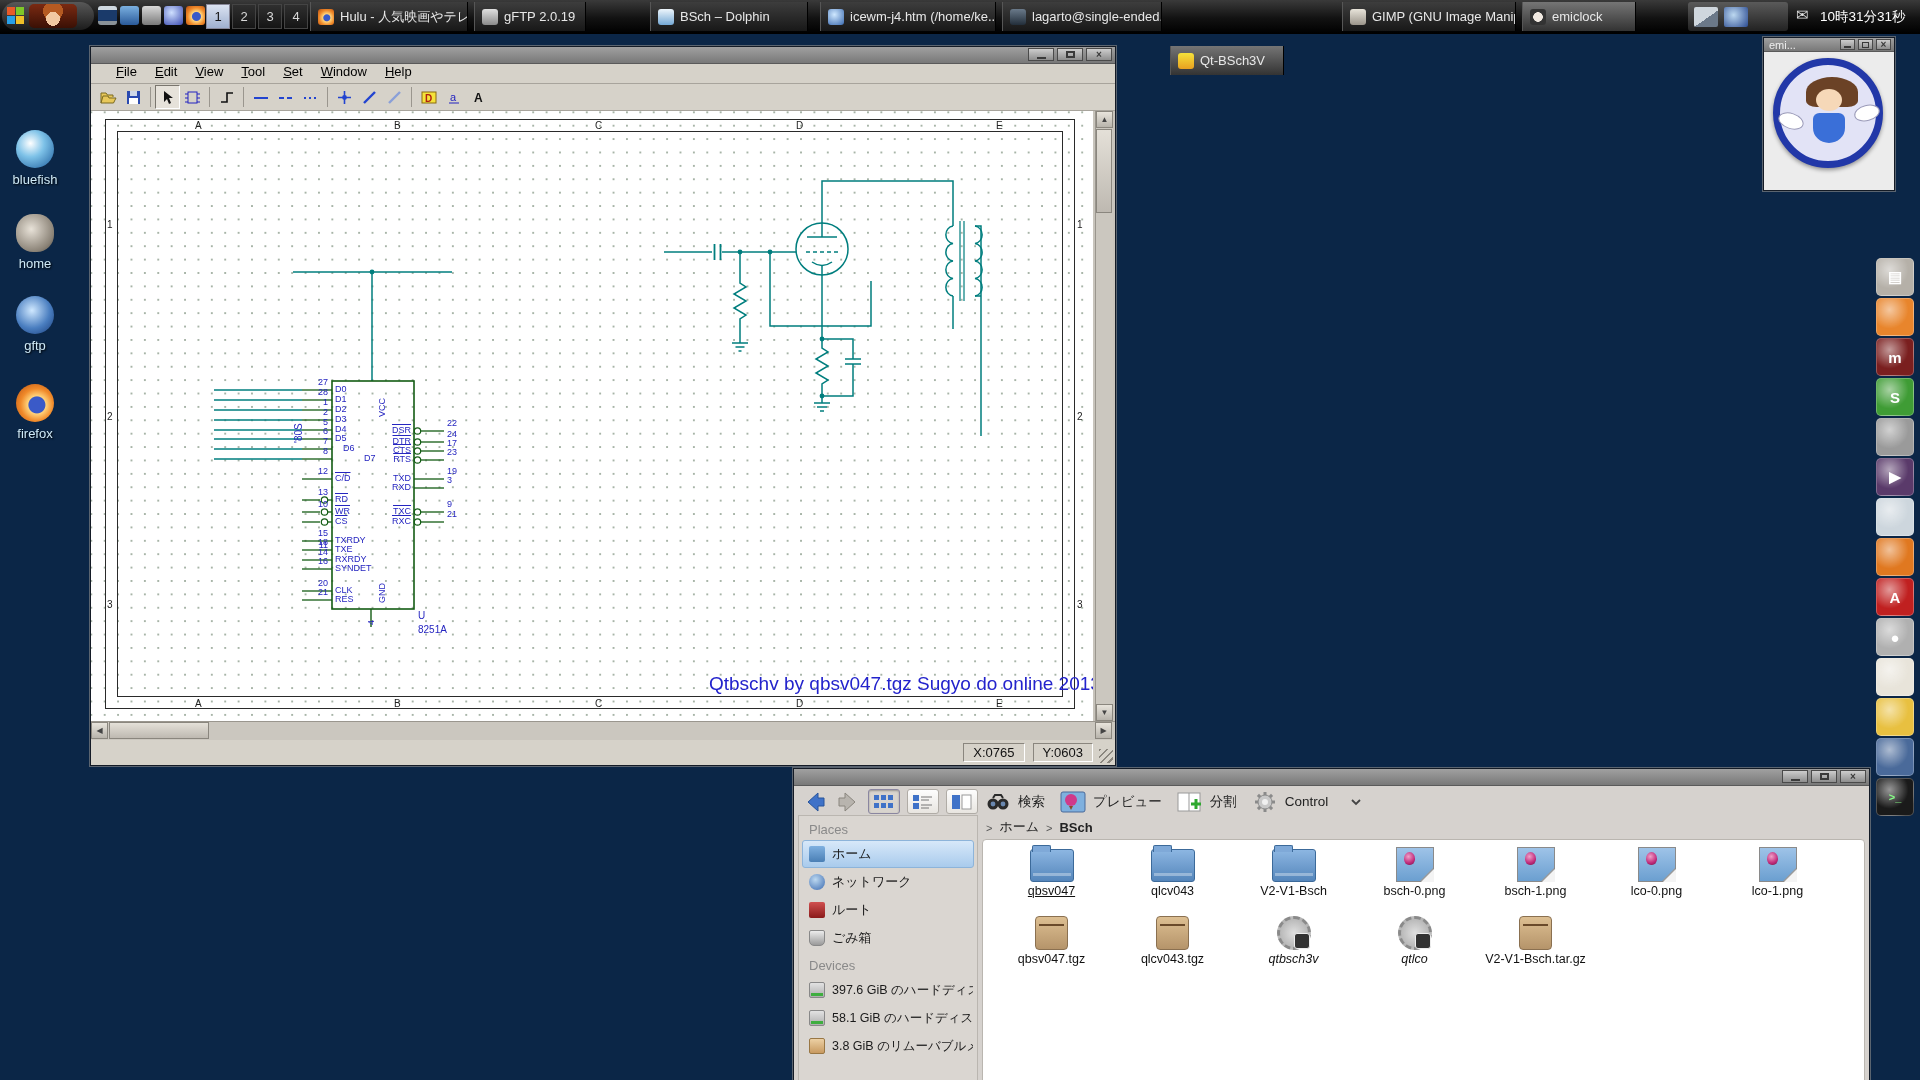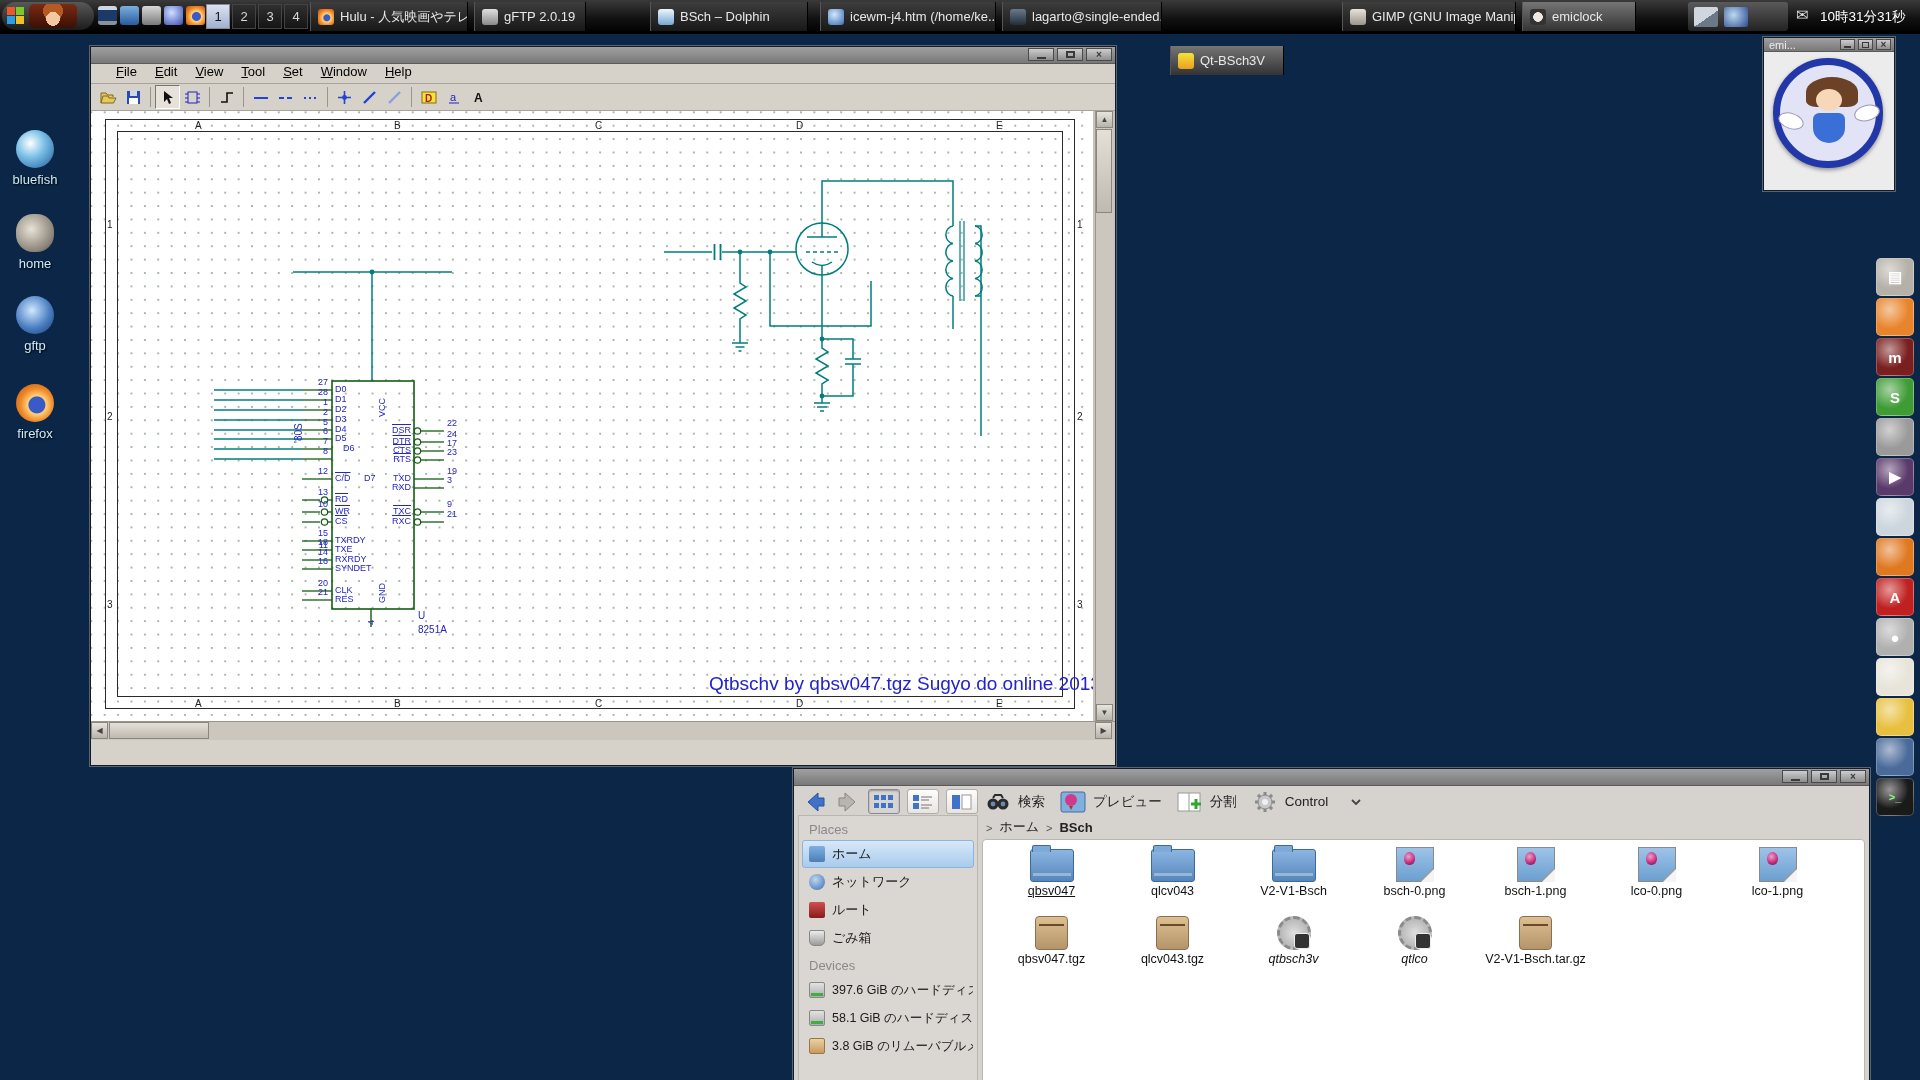--- a/index.html
+++ b/index.html
@@ -441,21 +441,21 @@
             <span class="pinlab" style="left: 244px; top: 294px;">D2</span>
             <span class="pinnum" style="left: 207px; top: 287px; width: 30px; text-align: right;">1</span>
             <span class="pinlab" style="left: 244px; top: 304px;">D3</span>
             <span class="pinnum" style="left: 207px; top: 297px; width: 30px; text-align: right;">2</span>
             <span class="pinlab" style="left: 244px; top: 314px;">D4</span>
             <span class="pinnum" style="left: 207px; top: 307px; width: 30px; text-align: right;">5</span>
             <span class="pinlab" style="left: 244px; top: 323px;">D5</span>
             <span class="pinnum" style="left: 207px; top: 316px; width: 30px; text-align: right;">6</span>
             <span class="pinlab" style="left: 252px; top: 333px; text-align: right;">D6</span>
             <span class="pinnum" style="left: 207px; top: 326px; width: 30px; text-align: right;">7</span>
-            <span class="pinlab" style="left: 244px; top: 363px; padding-left: 29px;">D7</span>
+            <span class="pinlab" style="left: 244px; top: 343px; padding-left: 29px;">D7</span>
             <span class="pinnum" style="left: 207px; top: 336px; width: 30px; text-align: right;">8</span>
             <span class="pinlab ov" style="left: 244px; top: 363px;">C/D</span>
             <span class="pinnum" style="left: 207px; top: 356px; width: 30px; text-align: right;">12</span>
             <span class="pinlab ov" style="left: 244px; top: 384px;">RD</span>
             <span class="pinnum" style="left: 207px; top: 377px; width: 30px; text-align: right;">13</span>
             <span class="pinlab ov" style="left: 244px; top: 396px;">WR</span>
             <span class="pinnum" style="left: 207px; top: 389px; width: 30px; text-align: right;">10</span>
             <span class="pinlab ov" style="left: 244px; top: 406px;">CS</span>
             <span class="pinnum" style="left: 207px; top: 399px; width: 30px; text-align: right; margin-top: 31px;">11</span>
             <span class="pinlab" style="left: 244px; top: 425px;">TXRDY</span>
@@ -515,20 +515,24 @@
         <div class="sb-btn" style="top:0;left:0;">▲</div>
         <div class="sb-thumb" style="left:0;top:18px;width:16px;height:84px;"></div>
         <div class="sb-btn" style="bottom:0;left:0;">▼</div>
       </div>
     </div>
     <div class="hscroll">
       <div class="sb-btn" style="left:0;top:0;">◀</div>
       <div class="sb-thumb" style="left:18px;top:0;width:100px;height:17px;"></div>
       <div class="sb-btn" style="left:1004px;top:0;">▶</div>
     </div>
+    <div class="statusbar">
+      <div class="sbox">X:0765</div>
+      <div class="sbox">Y:0603</div>
+    </div>
   </div>
 
   <div id="dolphin" class="win">
     <div class="titlebar">
       <div class="winbtns">
         <div class="wbtn">
             <div class="wg-min"></div>
           </div>
         <div class="wbtn">
             <div class="wg-max"></div>

